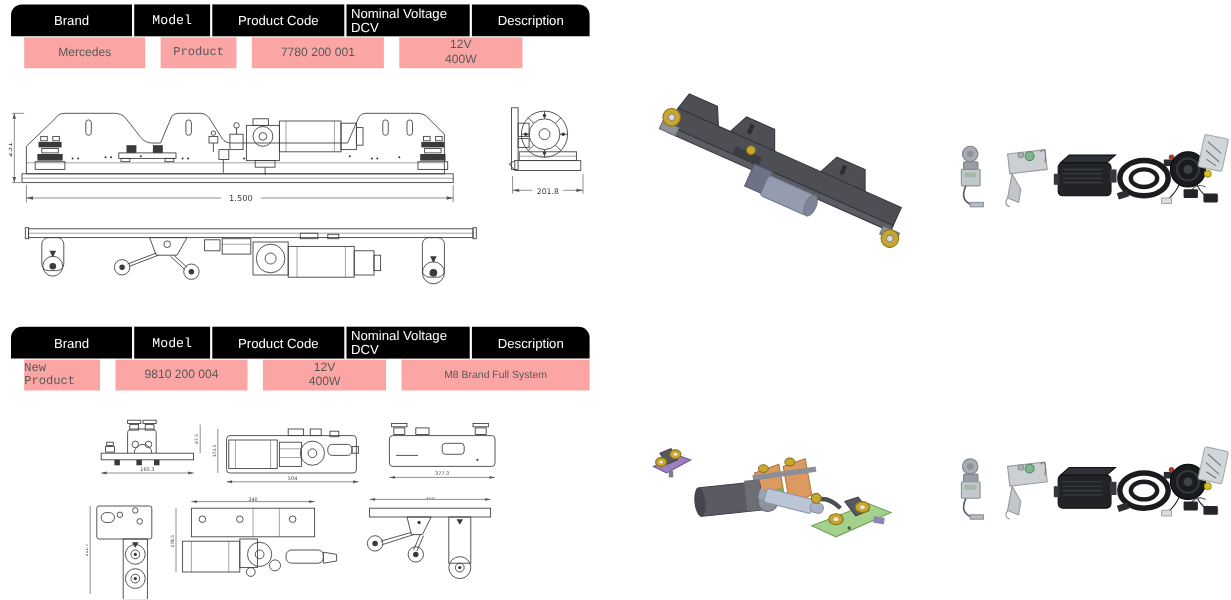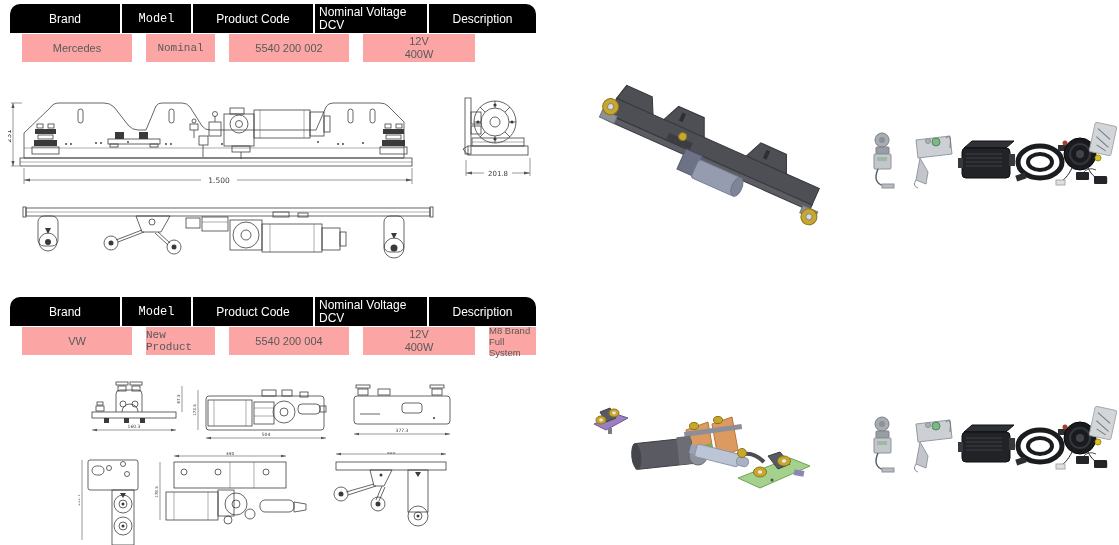--- a/index.html
+++ b/index.html
@@ -44,22 +44,22 @@
       <div class="th w-model">Model</div>
       <div class="th w-code">Product Code</div>
       <div class="th th-volt w-volt">
         <span>Nominal Voltage</span>
         <span>DCV</span>
       </div>
       <div class="th last w-desc">Description</div>
     </div>
     <div class="trow">
       <div class="td w-brand">Mercedes</div>
-      <div class="td w-model">Nominal</div>
-      <div class="td w-code">5540 200 002</div>
+      <div class="td w-model">Product</div>
+      <div class="td w-code">7780 200 001</div>
       <div class="td td-volt w-volt">
         <span>12V</span>
         <span class="power">400W</span>
       </div>
     </div>
   </div>
 
   <svg class="abs" style="left:8px;top:86px;width:438px;height:112px" viewBox="0 0 438 112">
     <path class="lw" d="M16,72 L16,47 L42,22 Q45,17 51,17 L96,17 Q102,17 106,21 L120,39 Q124,44 130,44 L138,44 L148,20 Q150,17 154,17 L174,17 Q179,17 182,21 L194,40 Q197,44 202,44 L308,44 L318,21 Q320,17 325,17 L372,17 Q377,17 380,20 L396,36 L396,72 Z"></path>
     <rect class="lw" x="70" y="23" width="5" height="14" rx="2.5"></rect>
@@ -335,23 +335,22 @@
       <div class="th first w-brand">Brand</div>
       <div class="th w-model">Model</div>
       <div class="th w-code">Product Code</div>
       <div class="th th-volt w-volt">
         <span>Nominal Voltage</span>
         <span>DCV</span>
       </div>
       <div class="th last w-desc">Description</div>
     </div>
     <div class="trow">
-      <div class="td w-brand">VW</div>
       <div class="td w-model">New Product</div>
-      <div class="td w-code">5540 200 004</div>
+      <div class="td w-code">9810 200 004</div>
       <div class="td td-volt w-volt">
         <span>12V</span>
         <span class="power">400W</span>
       </div>
       <div class="td last td-desc w-desc">M8 Brand Full System</div>
     </div>
   </div>
 
   <svg class="abs" style="left:82px;top:378px;width:374px;height:76px" viewBox="0 0 374 76">
 

